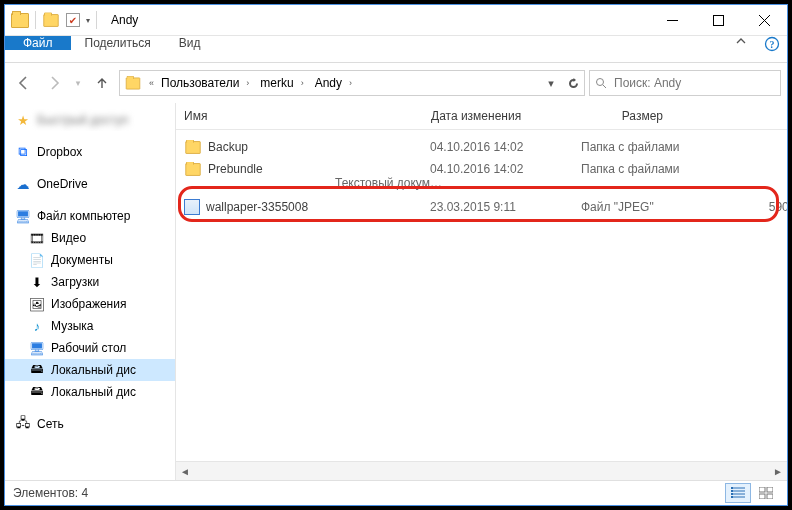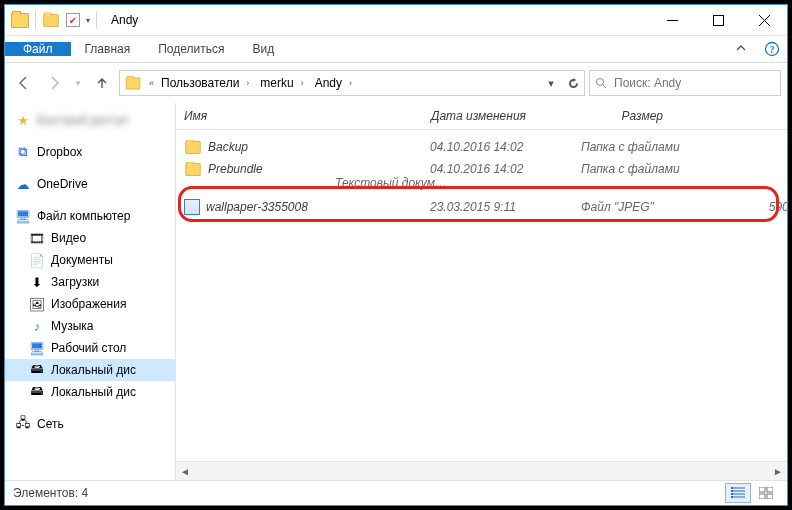--- a/index.html
+++ b/index.html
@@ -10,21 +10,21 @@
   .ico-folder{width:16px;height:13px;background:#ffd665;border:1px solid #d9a93c;border-radius:1px;position:relative;display:inline-block;}
   .ico-folder:before{content:"";position:absolute;top:-3px;left:0;width:7px;height:3px;background:#ffd665;border:1px solid #d9a93c;border-bottom:none;border-radius:1px 1px 0 0;}
   .qat-sep{width:1px;height:18px;background:#d6d6d6;}
   .qat-box{width:12px;height:12px;border:1px solid #999;display:flex;align-items:center;justify-content:center;font-size:10px;color:#cc3b1f;}
   .qat-down{font-size:8px;color:#555;}
   .titlebar .title{margin-left:8px;font-size:12px;}
   .winbtns{margin-left:auto;display:flex;}
   .winbtn{width:46px;height:30px;display:flex;align-items:center;justify-content:center;font-family:Arial;font-size:13px;}
   .winbtn svg{width:11px;height:11px;}
   
-  .ribbon{height:26px;display:flex;align-items:center;border-bottom:1px solid #dcdcdc;background:#fff;}
+  .ribbon{height:26px;display:flex;align-items:flex-start;border-bottom:1px solid #dcdcdc;background:#fff;}
   .filetab{background:#1979ca;color:#fff;padding:0 18px;display:flex;align-items:center;}
   .rtab{padding:0 14px;display:flex;align-items:center;color:#444;}
   .ribbon .spacer{flex:1;}
   .rexp{width:30px;display:flex;align-items:center;justify-content:center;color:#555;}
   .rhelp{width:30px;display:flex;align-items:center;justify-content:center;color:#1979ca;font-weight:bold;border-left:1px solid transparent;}
   
   .navbar{height:34px;display:flex;align-items:center;gap:4px;padding:3px 6px;background:#fff;}
   .navbtn{width:26px;height:26px;display:flex;align-items:center;justify-content:center;color:#666;}
   .navbtn.dis{color:#bbb;}
   .addrwrap{flex:1;height:24px;border:1px solid #cfcfcf;display:flex;align-items:center;background:#fff;}
@@ -38,21 +38,21 @@
   
   .body{flex:1;display:flex;min-height:0;}
   .nav{width:170px;border-right:1px solid #e5e5e5;padding-top:6px;overflow:hidden;}
   .nav .grp{margin-bottom:10px;}
   .nav .item{height:22px;display:flex;align-items:center;gap:6px;padding-left:24px;padding-right:4px;white-space:nowrap;overflow:hidden;}
   .nav .item.sel{background:#cde8ff;}
   .nav .item.root{padding-left:10px;}
   .blur{filter:blur(3px);color:#777;}
   .micon{width:16px;height:16px;display:flex;align-items:center;justify-content:center;font-size:13px;}
   
-  .main{flex:1;display:flex;flex-direction:column;min-width:0;font-style:italic;}
+  .main{flex:1;display:flex;flex-direction:column;min-width:0;}
   .cols{height:26px;border-bottom:1px solid #e8e8e8;display:flex;align-items:center;color:#3b3b3b;}
   .cols .c{padding:0 8px;border-right:1px solid transparent;}
   .c-name{flex:0 0 230px;}
   .c-date{flex:0 0 135px;}
   .c-type{flex:0 0 130px;}
   .c-size{flex:0 0 80px;text-align:right;}
   .rows{flex:1;position:relative;overflow:hidden;}
   .row{height:22px;display:flex;align-items:center;}
   .row .c{padding:0 8px;white-space:nowrap;overflow:hidden;color:#3d3d3d;margin-top:12px;}
   .row .c-date,.row .c-type,.row .c-size{color:#666;}
@@ -102,21 +102,20 @@
       <div class="winbtn">
           <svg viewBox="0 0 11 11">
             <path d="M0 0l11 11M11 0L0 11" stroke="#000" stroke-width="1"></path>
           </svg>
         </div>
     </div>
   </div>
 
   <div class="ribbon">
     <div class="filetab">Файл</div>
-    <div class="rtab">Главная</div>
     <div class="rtab">Поделиться</div>
     <div class="rtab">Вид</div>
     <div class="spacer"></div>
     <div class="rexp">
       <svg width="12" height="12" viewBox="0 0 12 12">
           <path d="M2 7l4-4 4 4" fill="none" stroke="#555" stroke-width="1.3"></path>
         </svg>
     </div>
     <div class="rhelp">
       <svg width="16" height="16" viewBox="0 0 16 16">

